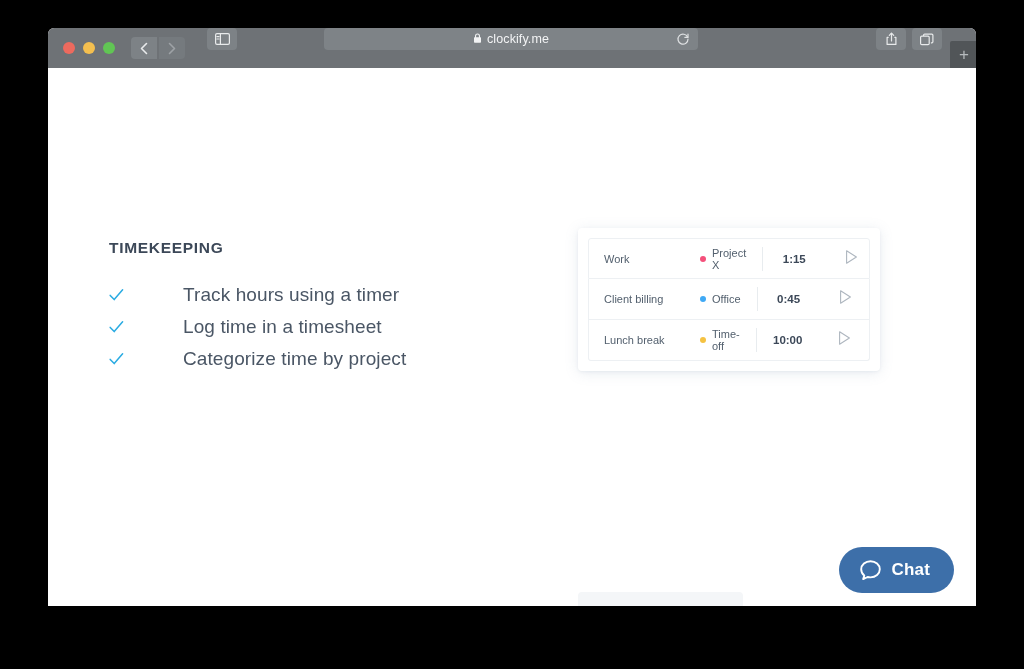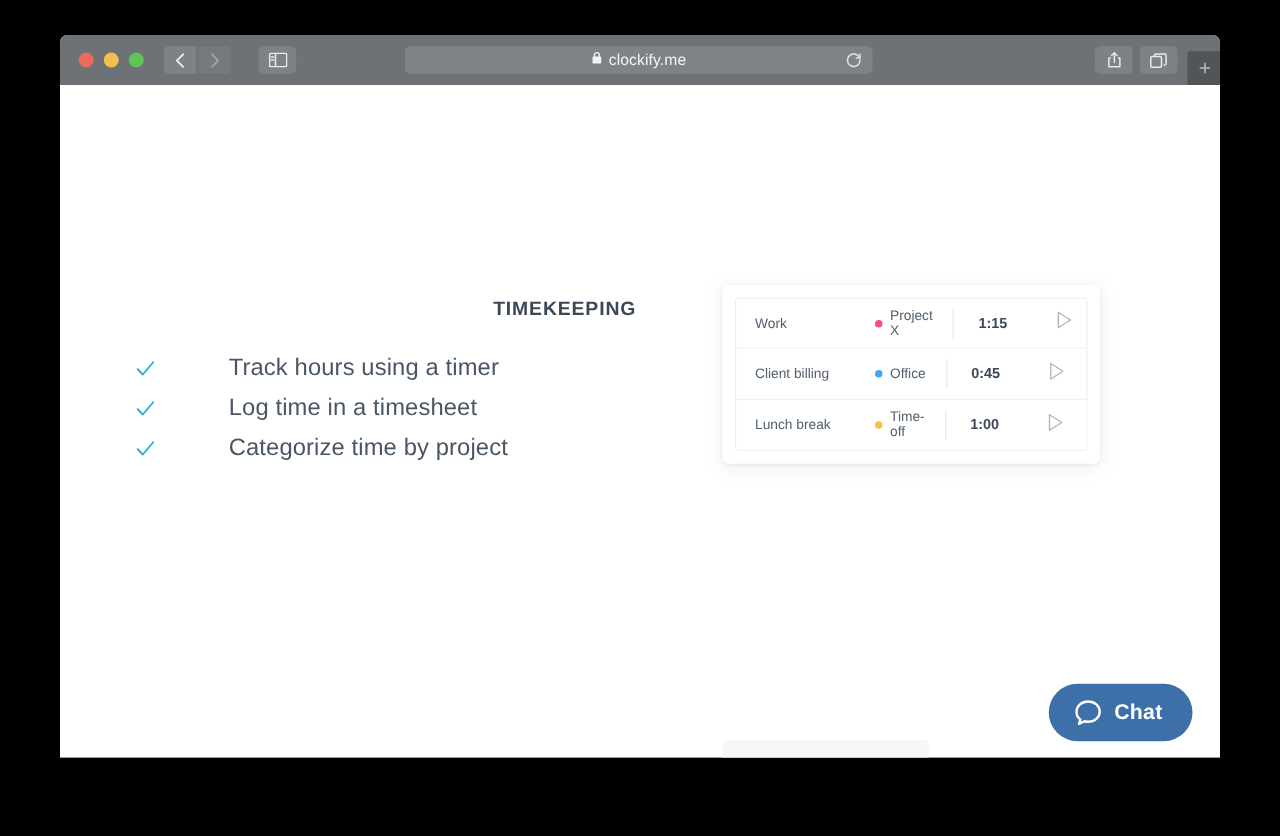--- a/index.html
+++ b/index.html
@@ -23,21 +23,20 @@
     overflow: hidden;
     background: #ffffff;
   }
 
   
   #toolbar {
     position: relative;
     height: 40px;
     background: #6e7276;
     display: flex;
-    align-items: center;
     padding: 0 10px;
   }
 
   .traffic-lights {
     display: flex;
     align-items: center;
     gap: 8px;
     margin-left: 5px;
     margin-right: 16px;
   }
@@ -121,21 +120,20 @@
     height: 538px;
     background: #ffffff;
   }
 
   
   #features {
     position: absolute;
     left: 61px;
     top: 171px;
     width: 400px;
-    text-align: right;
   }
   #section-title {
     font-size: 15.5px;
     font-weight: bold;
     color: #3c4858;
     letter-spacing: .7px;
     margin-bottom: 22px;
   }
   .feature-row {
     display: flex;
@@ -420,21 +418,21 @@
           </span>
         </div>
 
         <div class="entry-row">
           <span class="entry-desc">Lunch break</span>
           <span class="entry-project">
             <span class="proj-dot" style="background:#f5c242"></span>
             <span>Time-off</span>
           </span>
           <span class="entry-sep"></span>
-          <span class="entry-time">1:00</span>
+          <span class="entry-time">10:00</span>
           <span class="entry-action">
             <span class="play-outline">
               <svg width="15" height="16" viewBox="0 0 15 16" fill="none" stroke="currentColor" stroke-width="1.1" stroke-linejoin="round">
                   <polygon points="2.6,1.8 12.4,8 2.6,14.2"></polygon>
                 </svg>
             </span>
           </span>
         </div>
 
       </div>

